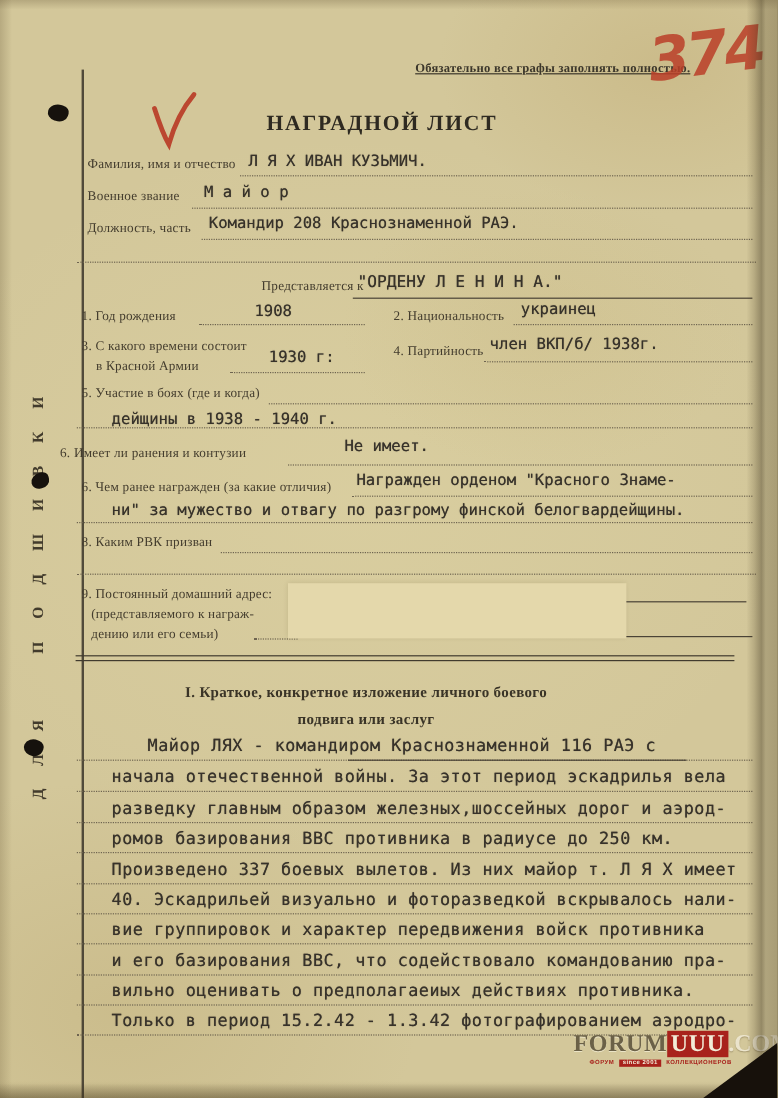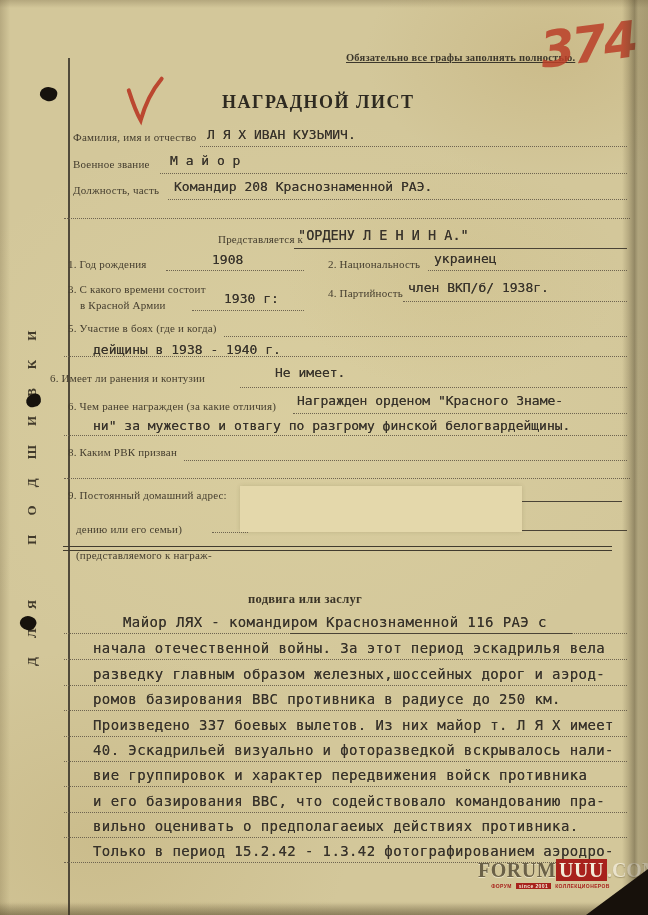--- a/index.html
+++ b/index.html
@@ -99,44 +99,45 @@
   <div class="abs lbl" style="left:328px;top:287px;">4. Партийность</div>
   <div class="abs typed" style="left:408px;top:280px;">член ВКП/б/ 1938г.</div>
   <div class="abs rule" style="left:403px;top:301px;width:224px;"></div>
 
   <div class="abs lbl" style="left:68px;top:322px;">5. Участие в боях (где и когда)</div>
   <div class="abs rule" style="left:224px;top:336px;width:403px;"></div>
   <div class="abs typed" style="left:93px;top:342px;">дейщины в 1938 - 1940 г.</div>
   <div class="abs rule" style="left:64px;top:356px;width:563px;"></div>
 
   <div class="abs lbl" style="left:50px;top:372px;">6. Имеет ли ранения и контузии</div>
-  <div class="abs typed" style="left:235px;top:365px;padding-left:40px;">Не имеет.</div>
+  <div class="abs typed" style="left:247px;top:365px;padding-left:40px;">Не имеет.</div>
   <div class="abs rule" style="left:240px;top:387px;width:387px;"></div>
 
   <div class="abs lbl" style="left:68px;top:400px;">6. Чем ранее награжден (за какие отличия)</div>
   <div class="abs typed" style="left:297px;top:393px;">Награжден орденом "Красного Знаме-</div>
   <div class="abs rule" style="left:293px;top:413px;width:334px;"></div>
   <div class="abs typed" style="left:93px;top:418px;">ни" за мужество и отвагу по разгрому финской белогвардейщины.</div>
   <div class="abs rule" style="left:64px;top:435px;width:563px;"></div>
 
   <div class="abs lbl" style="left:68px;top:446px;">8. Каким РВК призван</div>
   <div class="abs rule" style="left:184px;top:460px;width:443px;"></div>
 
   <div class="abs rule" style="left:64px;top:478px;width:566px;"></div>
 
   <div class="abs lbl" style="left:68px;top:489px;">9. Постоянный домашний адрес:</div>
-  <div class="abs lbl" style="left:76px;top:506px;margin-top:43px;">(представляемого к награж-</div>
+  <div class="abs lbl" style="left:76px;top:506px;">(представляемого к награж-</div>
   <div class="abs lbl" style="left:76px;top:523px;">дению или его семьи)</div>
   <div class="abs rule" style="left:212px;top:532px;width:36px;"></div>
   <div class="abs patch" style="left:240px;top:486px;width:282px;height:46px;"></div>
   <div class="abs rule-solid" style="left:522px;top:501px;width:100px;"></div>
   <div class="abs rule-solid" style="left:522px;top:530px;width:105px;"></div>
 
   <div class="abs dline" style="left:63px;top:546px;width:549px;"></div>
 
+  <div class="abs heading" style="left:95px;top:570px;width:420px;">I. Краткое, конкретное изложение личного боевого</div>
   <div class="abs heading" style="left:95px;top:592px;width:420px;">подвига или заслуг</div>
 
   <div class="abs body-line" style="left:123px;top:614px;">Майор ЛЯХ - командиром Краснознаменной 116 РАЭ  с</div>
   <div class="abs rule" style="left:64px;top:633px;width:563px;"></div>
   <div class="abs rule-solid" style="left:290px;top:633px;width:282px;"></div>
 
   <div class="abs body-line" style="left:93px;top:640px;">начала отечественной войны. За этот период эскадрилья вела</div>
   <div class="abs rule" style="left:64px;top:659px;width:563px;"></div>
 
   <div class="abs body-line" style="left:93px;top:666px;">разведку главным образом железных,шоссейных дорог и аэрод-</div>

